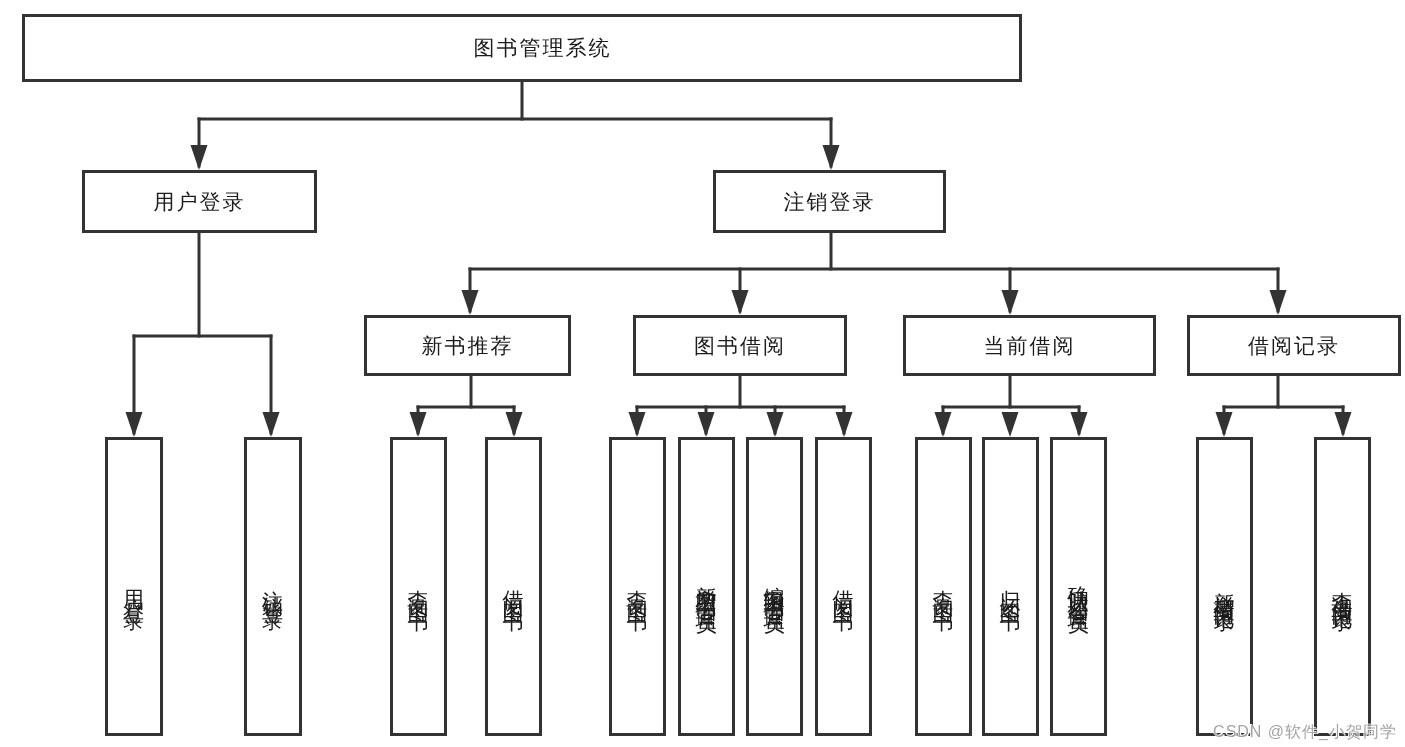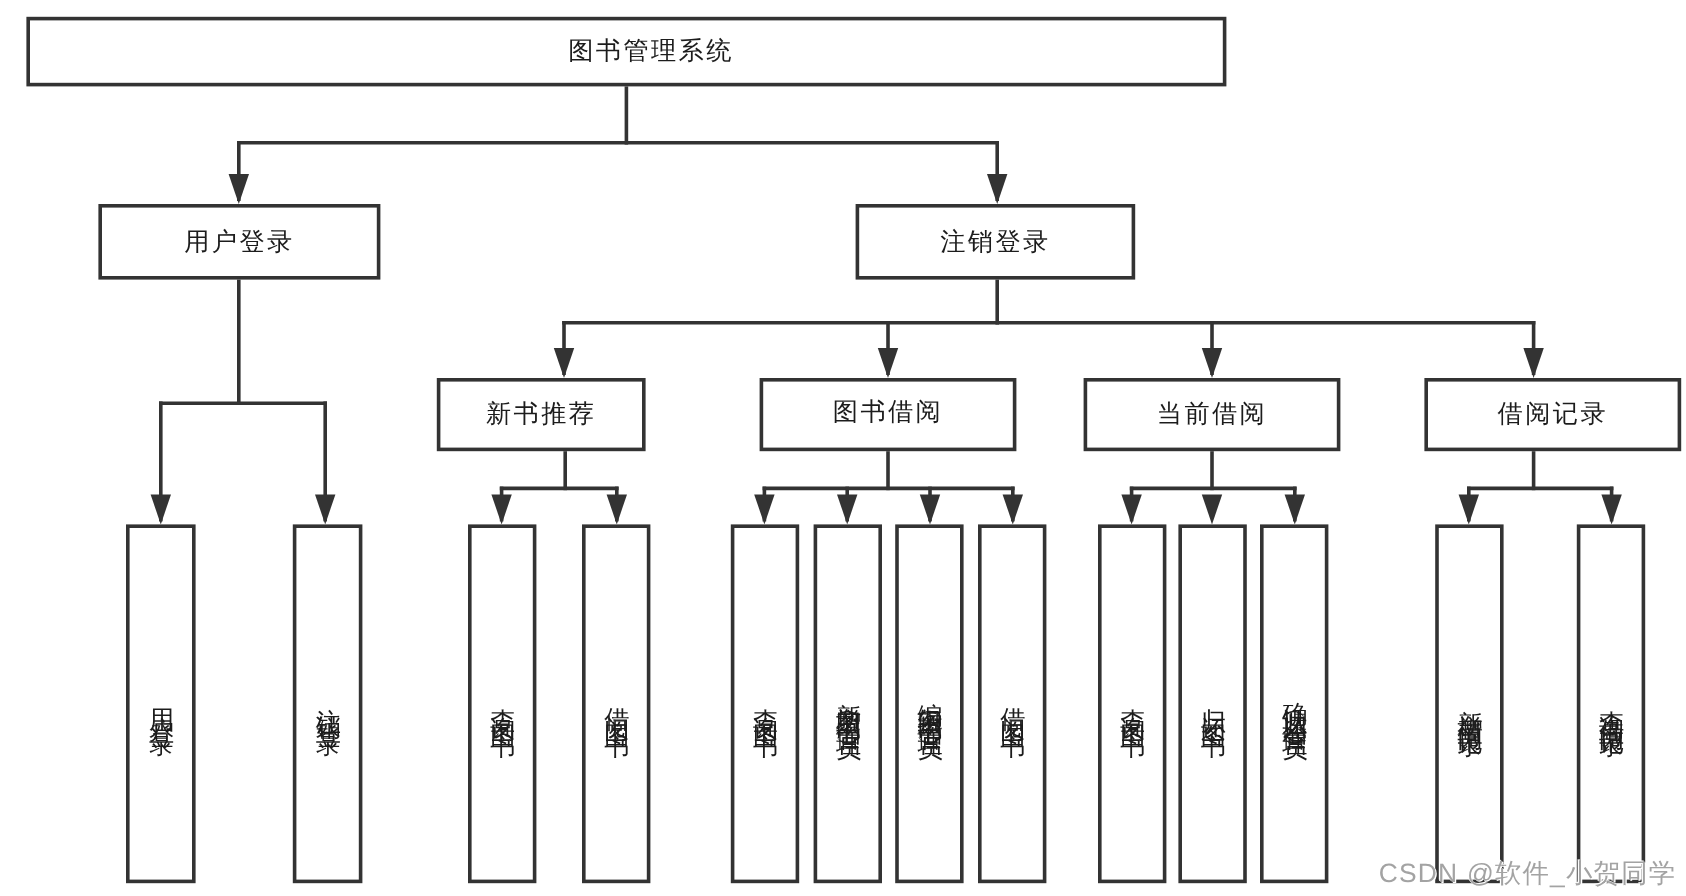--- a/index.html
+++ b/index.html
@@ -30,21 +30,21 @@
     text-orientation:mixed;
     letter-spacing:7px;
     font-size:21px;
     white-space:nowrap;
   }
   .leaf.long span{letter-spacing:4px;}
   #watermark{
     position:absolute;
     right:8px;
     bottom:4px;
-    font-size:22px;
+    font-size:16px;
     color:#a3a3a3;
     letter-spacing:1px;
     text-shadow:1px 1px 0 #ffffff, -1px -1px 0 #ffffff;
     white-space:nowrap;
   }
 </style>
 </head>
 <body>
 
 <div id="canvas">
@@ -107,38 +107,38 @@
       <polygon points="766.5,412 783.5,412 775,437"></polygon>
       <polygon points="835.5,412 852.5,412 844,437"></polygon>
       <polygon points="934.5,412 951.5,412 943,437"></polygon>
       <polygon points="1001.5,412 1018.5,412 1010,437"></polygon>
       <polygon points="1070.5,412 1087.5,412 1079,437"></polygon>
       <polygon points="1215.5,412 1232.5,412 1224,437"></polygon>
       <polygon points="1334.5,412 1351.5,412 1343,437"></polygon>
     </g>
   </svg>
 
-  <div class="node" style="left:22px;top:14px;width:1000px;height:58px;padding-left:41px;">
+  <div class="node" style="left:22px;top:14px;width:1000px;height:68px;padding-left:41px;">
     <span>图书管理系统</span>
   </div>
 
   <div class="node" style="left:82px;top:170px;width:235px;height:63px;">
     <span>用户登录</span>
   </div>
   <div class="node" style="left:713px;top:170px;width:233px;height:63px;">
     <span>注销登录</span>
   </div>
 
-  <div class="node" style="left:364px;top:315px;width:174px;height:61px;">
+  <div class="node" style="left:364px;top:315px;width:207px;height:61px;">
     <span>新书推荐</span>
   </div>
-  <div class="node" style="left:633px;top:315px;width:214px;height:61px;font-family:Liberation Mono, monospace;">
+  <div class="node" style="left:633px;top:315px;width:214px;height:61px;">
     <span>图书借阅</span>
   </div>
-  <div class="node" style="left:903px;top:315px;width:214px;height:61px;">
+  <div class="node" style="left:903px;top:315px;width:253px;height:61px;">
     <span>当前借阅</span>
   </div>
   <div class="node" style="left:1171px;top:315px;width:214px;height:61px;margin-left:16px;">
     <span>借阅记录</span>
   </div>
 
   <div class="node leaf" style="left:105px;top:437px;width:58px;height:299px;">
     <span>用户登录</span>
   </div>
   <div class="node leaf" style="left:244px;top:437px;width:58px;height:299px;">

